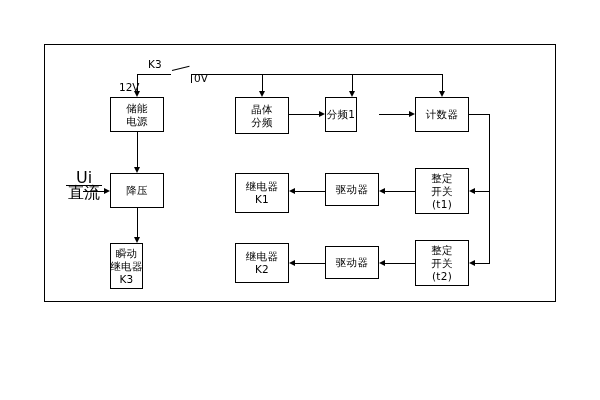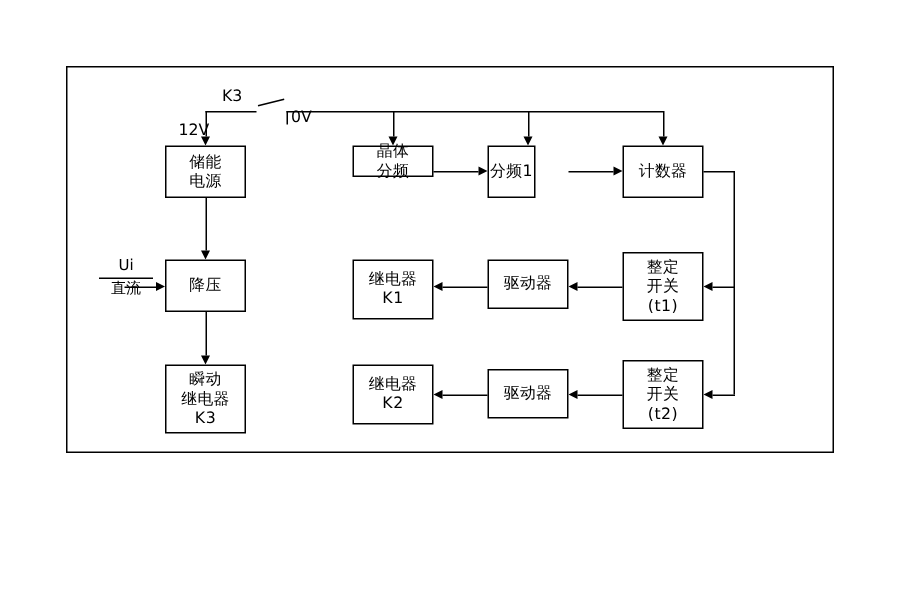--- a/index.html
+++ b/index.html
@@ -85,21 +85,21 @@
     border-bottom: 3.5px solid transparent;
     border-right: 6px solid #000;
   }
   .arr-right {
     border-top: 3.5px solid transparent;
     border-bottom: 3.5px solid transparent;
     border-left: 6px solid #000;
   }
   .uifrac {
     position: absolute;
-    font-size: 10px;
+    font-size: 16px;
     line-height: 12px;
     text-align: center;
     color: #000;
   }
   .uifrac .bar {
     height: 1px;
     background: #000;
     margin: 1px 0;
   }
 </style>
@@ -112,27 +112,27 @@
 
   <div class="box" style="left:110px; top:173px; width:54px; height:35px;">
     <span>降压</span>
   </div>
 
   <div class="box" style="left:110px; top:97px; width:54px; height:35px;">
     <span>储能</span>
     <span>电源</span>
   </div>
 
-  <div class="box" style="left:110px; top:243px; width:54px; height:46px;">
+  <div class="box" style="left:110px; top:243px; width:33px; height:46px;">
     <span>瞬动</span>
     <span>继电器</span>
     <span>K3</span>
   </div>
 
-  <div class="box" style="left:235px; top:97px; width:54px; height:21px;">
+  <div class="box" style="left:235px; top:97px; width:54px; height:37px;">
     <span>晶体</span>
     <span>分频</span>
   </div>
 
   <div class="box" style="left:325px; top:97px; width:32px; height:35px;">
     <span>分频1</span>
   </div>
 
   <div class="box" style="left:415px; top:97px; width:54px; height:35px;">
     <span>计数器</span>

